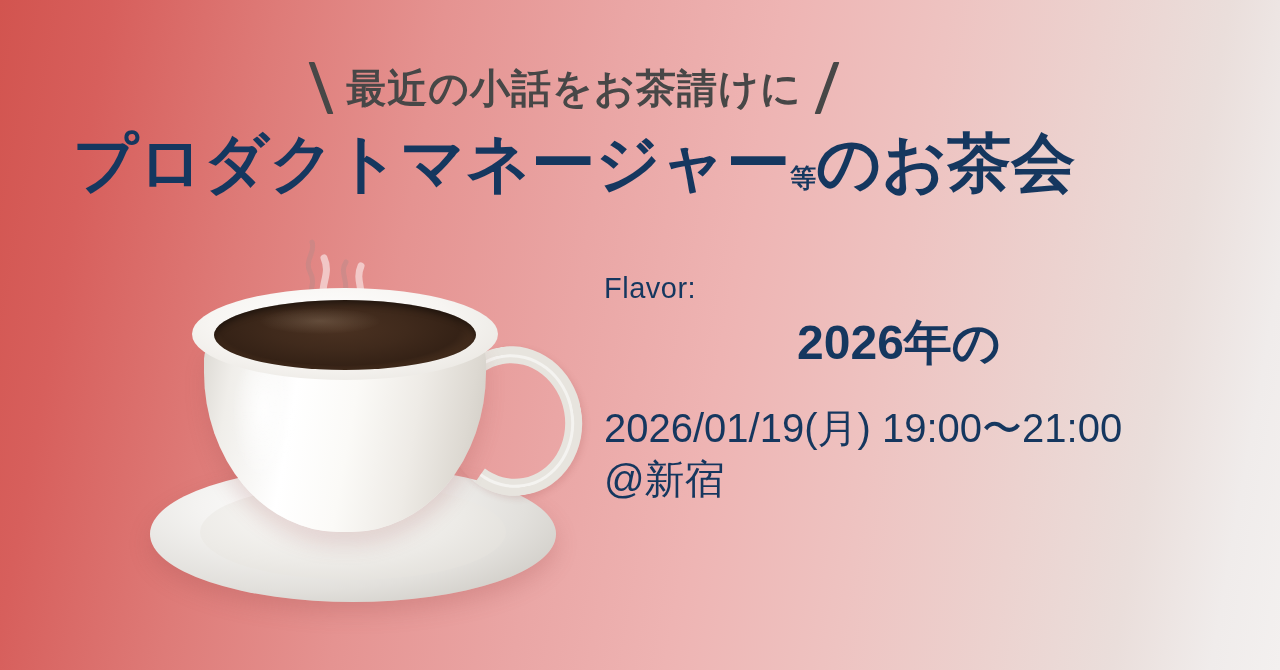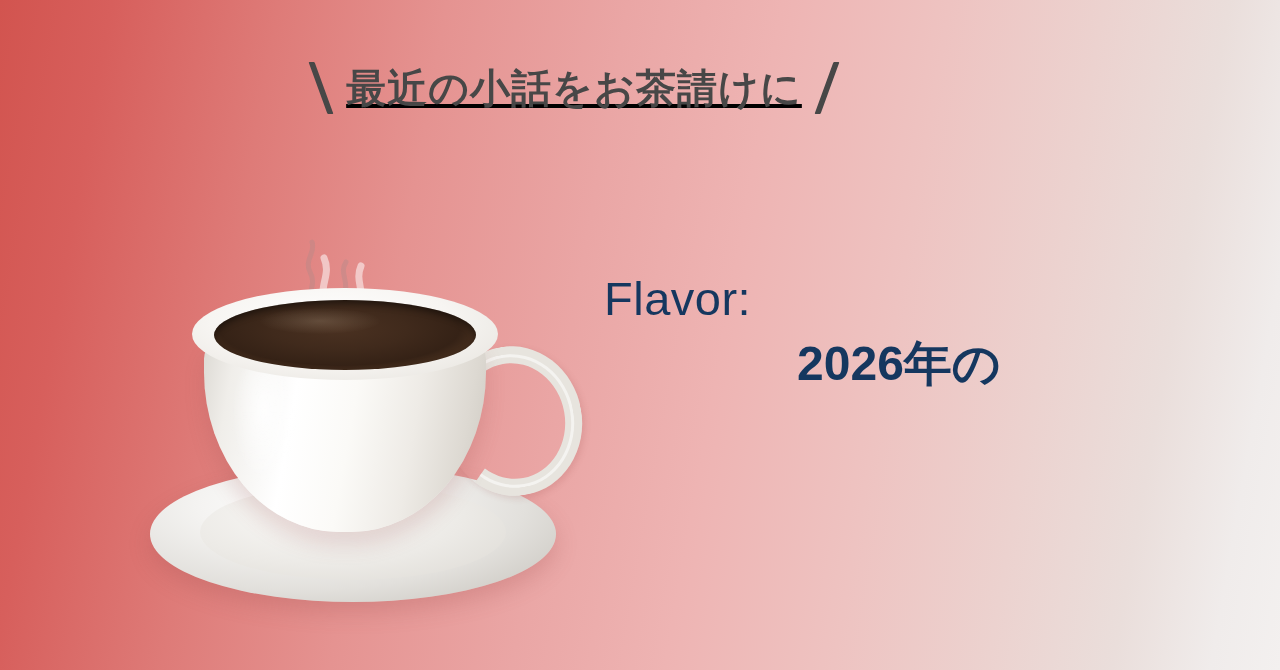--- a/index.html
+++ b/index.html
@@ -31,21 +31,20 @@
     );
   }
 
   
   .headline-block {
     position: absolute;
     left: 0;
     top: 62px;
     width: 1148px;
     text-align: center;
-    text-decoration: underline;
   }
 
   .kicker {
     display: flex;
     align-items: center;
     justify-content: center;
     gap: 22px;
     color: #474747;
     font-size: 40px;
     font-weight: 700;
@@ -84,21 +83,21 @@
   
   .info {
     position: absolute;
     left: 604px;
     top: 272px;
     width: 600px;
     color: #15375f;
   }
 
   .flavor-label {
-    font-size: 47px;
+    font-size: 29px;
     font-weight: 400;
     line-height: 1.15;
     letter-spacing: 0.5px;
   }
 
   .flavor-value {
     margin-top: 6px;
     text-align: center;
     padding-right: 10px;
   }
@@ -285,25 +284,32 @@
   </div>
 
   <div class="headline-block">
 
     <div class="kicker">
       <span class="slash left"></span>
       <span>最近の小話をお茶請けに</span>
       <span class="slash right"></span>
     </div>
 
+    <div class="main-title">
+      <span>プロダクトマネージャー</span><span class="small-etc">等</span><span>のお茶会</span>
+    </div>
   </div>
 
   <div class="info">
 
     <div class="flavor-label">Flavor:</div>
 
     <div class="flavor-value">
       <div class="line">2026年の</div>
     </div>
 
+    <div class="schedule">
+      <div class="line">2026/01/19(月) 19:00〜21:00</div>
+      <div class="line">@新宿</div>
+    </div>
   </div>
 
 </div>
 
 </body></html>

